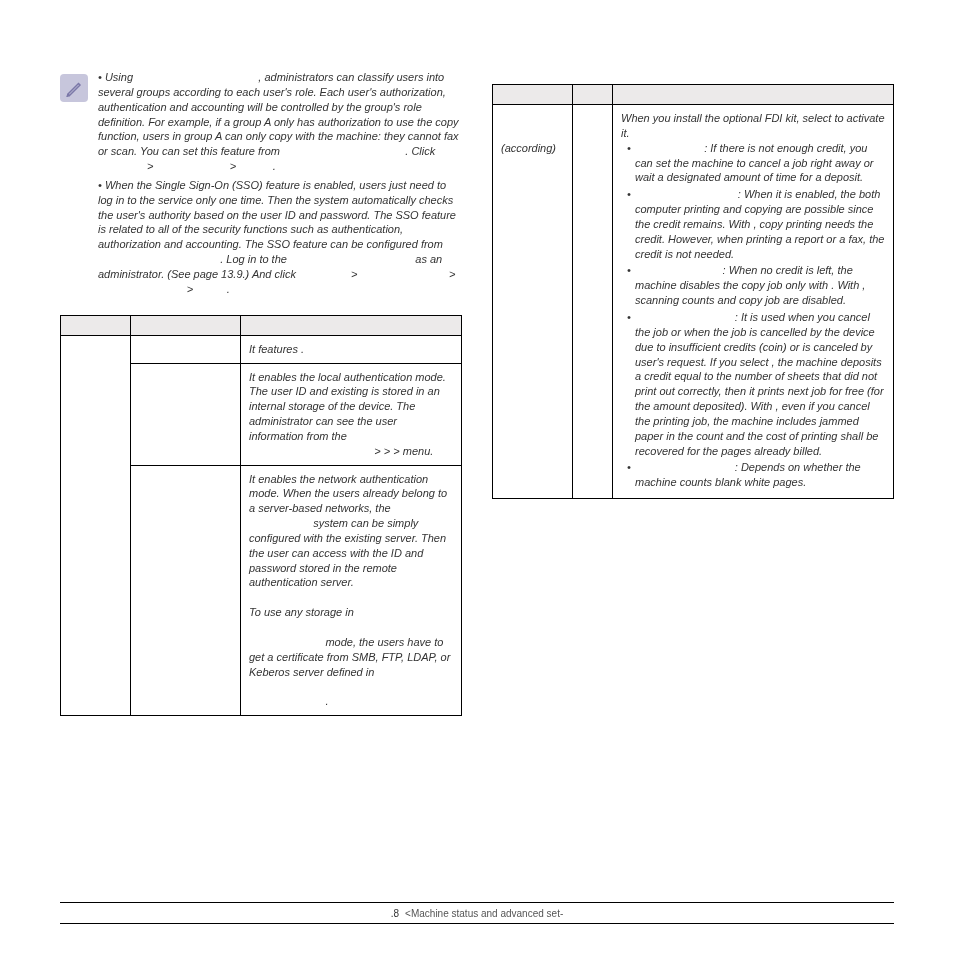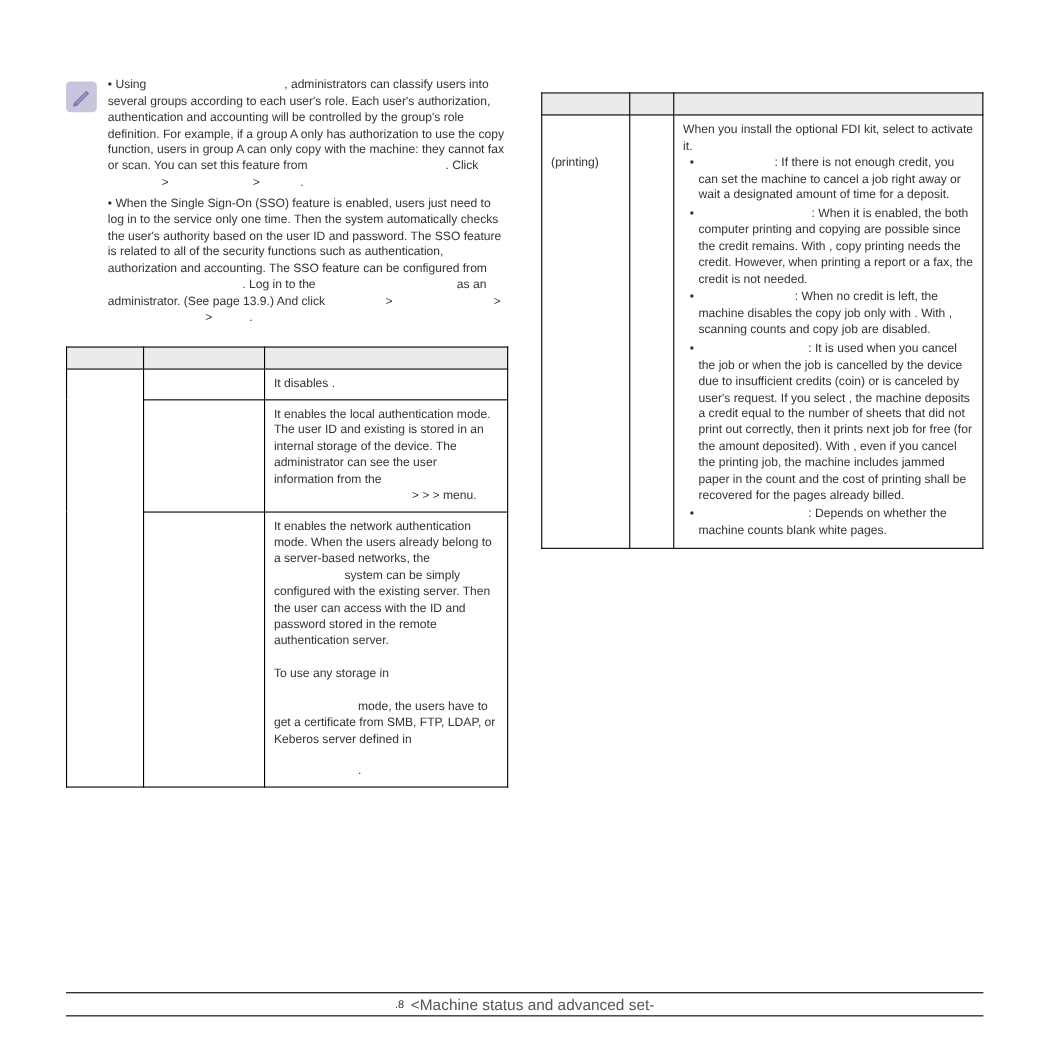--- a/index.html
+++ b/index.html
@@ -9,20 +9,21 @@
     background: #fff;
     font-family: Arial, Helvetica, sans-serif;
     font-size: 11px;
     color: #333;
     position: relative;
   }
   .page {
     padding: 70px 60px 0 60px;
     display: flex;
     gap: 30px;
+    font-style: italic;
   }
   .col {
     flex: 1;
     min-width: 0;
   }
   .note-block {
     display: flex;
     gap: 10px;
   }
   .note-icon {
@@ -64,21 +65,21 @@
     left: 60px; right: 60px;
     border-top: 1px solid #000;
     border-bottom: 1px solid #000;
     height: 22px;
     display: flex;
     align-items: center;
     justify-content: center;
     font-size: 10px;
   }
   .footer .pgno { }
-  .footer .pgtitle { margin-left: 6px; color: #555; font-size: 14px; }
+  .footer .pgtitle { margin-left: 6px; color: #555; font-size: 10px; }
   .subbullet { padding-left: 14px; text-indent: -8px; margin-bottom: 2px; }
 </style>
 </head>
 <body>
 
 <div class="page">
 
   <div class="col">
     <div class="note-block">
       <div class="note-icon">
@@ -101,21 +102,21 @@
       <tbody>
           <tr>
         <th class="opt-col"></th>
         <th class="item-col"></th>
         <th></th>
       </tr>
       <tr>
         <td rowspan="3"></td>
         <td></td>
         <td>
-          <span>It disables .</span>
+          <span>It features .</span>
           &nbsp;&nbsp;&nbsp;&nbsp;&nbsp;&nbsp;&nbsp;&nbsp;&nbsp;&nbsp;&nbsp;&nbsp;&nbsp;&nbsp;&nbsp;&nbsp;&nbsp;&nbsp;&nbsp;&nbsp;
           <span></span>
         </td>
       </tr>
       <tr>
         <td></td>
         <td>
           <span>It enables the local authentication mode. The user ID and existing is stored in an internal storage of the device. The administrator can see the user information from the </span>
           &nbsp;&nbsp;&nbsp;&nbsp;&nbsp;&nbsp;&nbsp;&nbsp;&nbsp;&nbsp;&nbsp;&nbsp;&nbsp;&nbsp;&nbsp;&nbsp;&nbsp;&nbsp;&nbsp;&nbsp;&nbsp;&nbsp;&nbsp;&nbsp;&nbsp;&nbsp;&nbsp;&nbsp;&nbsp;&nbsp;&nbsp;&nbsp;&nbsp;&nbsp;&nbsp;&nbsp;&nbsp;&nbsp;&nbsp;&nbsp;
           <span> &gt;  &gt;  &gt;  menu.</span>
@@ -142,21 +143,21 @@
 
   <div class="col">
     <table class="right-table">
       <tbody>
           <tr>
         <th class="opt-col"></th>
         <th class="item-col"></th>
         <th></th>
       </tr>
       <tr>
-        <td><br><br><span>(printing)</span></td>
+        <td><br><br><span>(according)</span></td>
         <td></td>
         <td>
           <div>When you install the optional FDI kit, select      to activate it.</div>
           <div class="subbullet">• &nbsp;&nbsp;&nbsp;&nbsp;&nbsp;&nbsp;&nbsp;&nbsp;&nbsp;&nbsp;&nbsp;&nbsp;&nbsp;&nbsp;&nbsp;&nbsp;&nbsp;&nbsp;&nbsp;&nbsp;&nbsp;&nbsp;&nbsp;<span>: If there is not enough credit, you can set the machine to cancel a job right away or wait a designated amount of time for a deposit.</span></div>
           <div class="subbullet">• &nbsp;&nbsp;&nbsp;&nbsp;&nbsp;&nbsp;&nbsp;&nbsp;&nbsp;&nbsp;&nbsp;&nbsp;&nbsp;&nbsp;&nbsp;&nbsp;&nbsp;&nbsp;&nbsp;&nbsp;&nbsp;&nbsp;&nbsp;&nbsp;&nbsp;&nbsp;&nbsp;&nbsp;&nbsp;&nbsp;&nbsp;&nbsp;&nbsp;&nbsp;<span>: When it is enabled, the both computer printing and copying are possible since the credit remains. With      , copy printing needs the credit. However, when printing a report or a fax, the credit is not needed.</span></div>
           <div class="subbullet">• &nbsp;&nbsp;&nbsp;&nbsp;&nbsp;&nbsp;&nbsp;&nbsp;&nbsp;&nbsp;&nbsp;&nbsp;&nbsp;&nbsp;&nbsp;&nbsp;&nbsp;&nbsp;&nbsp;&nbsp;&nbsp;&nbsp;&nbsp;&nbsp;&nbsp;&nbsp;&nbsp;&nbsp;&nbsp;<span>: When no credit is left, the machine disables the copy job only with               . With       , scanning counts and copy job are disabled.</span></div>
           <div class="subbullet">• &nbsp;&nbsp;&nbsp;&nbsp;&nbsp;&nbsp;&nbsp;&nbsp;&nbsp;&nbsp;&nbsp;&nbsp;&nbsp;&nbsp;&nbsp;&nbsp;&nbsp;&nbsp;&nbsp;&nbsp;&nbsp;&nbsp;&nbsp;&nbsp;&nbsp;&nbsp;&nbsp;&nbsp;&nbsp;&nbsp;&nbsp;&nbsp;&nbsp;<span>: It is used when you cancel the job or when the job is cancelled by the device due to insufficient credits (coin) or is canceled by user's request. If you select           , the machine deposits a credit equal to the number of sheets that did not print out correctly, then it prints next job for free (for the amount deposited). With           , even if you cancel the printing job, the machine includes jammed paper in the count and the cost of printing shall be recovered for the pages already billed.</span></div>
           <div class="subbullet">• &nbsp;&nbsp;&nbsp;&nbsp;&nbsp;&nbsp;&nbsp;&nbsp;&nbsp;&nbsp;&nbsp;&nbsp;&nbsp;&nbsp;&nbsp;&nbsp;&nbsp;&nbsp;&nbsp;&nbsp;&nbsp;&nbsp;&nbsp;&nbsp;&nbsp;&nbsp;&nbsp;&nbsp;&nbsp;&nbsp;&nbsp;&nbsp;&nbsp;<span>: Depends on whether the machine counts blank white pages.</span></div>
         </td>
       </tr>

